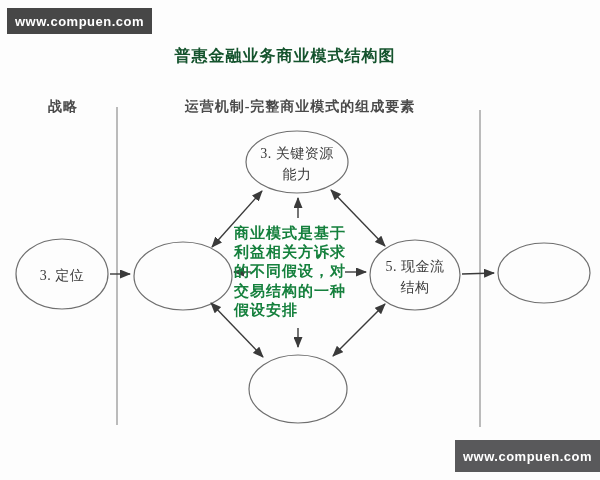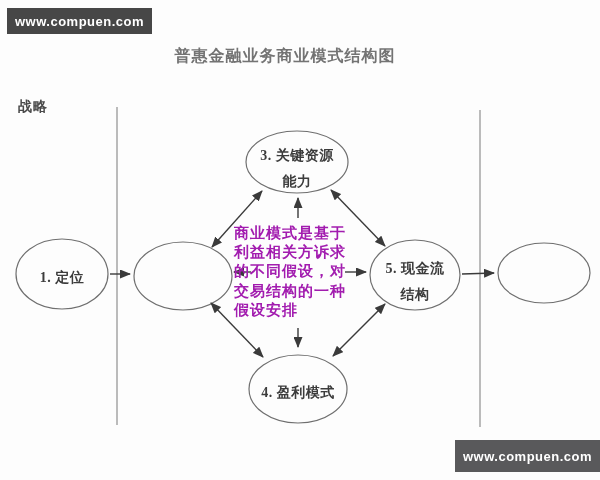--- a/index.html
+++ b/index.html
@@ -26,53 +26,53 @@
     justify-content: center;
   }
   #wm-top    { left: 7px;   top: 8px;   width: 145px; height: 26px; }
   #wm-bottom { left: 455px; top: 440px; width: 145px; height: 32px; background: #59595b; }
   #title {
     left: 150px; top: 46px; width: 270px;
     text-align: center;
     font-size: 16px;
     font-weight: bold;
     letter-spacing: 1px;
-    color: #737373;
+    color: #14532d;
   }
   .col-header {
     top: 98px;
-    text-align: left;
+    text-align: center;
     font-size: 14px;
     font-weight: bold;
     color: #4a4a4a;
     letter-spacing: 1px;
   }
   #hdr-left   { left: 18px;  width: 90px; }
   #hdr-center { left: 150px; width: 300px; }
   #hdr-right  { left: 490px; width: 80px; }
   .node-label {
     text-align: center;
     font-size: 14px;
-    font-weight: bold;
+    font-weight: normal;
     color: #3c3c3c;
-    line-height: 26px;
+    line-height: 21px;
     white-space: pre-line;
     letter-spacing: 0.5px;
   }
   #lbl-1 { left: 12px;  top: 265px; width: 100px; }
   #lbl-2 { left: 133px; top: 267px; width: 100px; }
   #lbl-3 { left: 247px; top: 143px; width: 100px; }
   #lbl-4 { left: 248px; top: 380px; width: 100px; }
   #lbl-5 { left: 365px; top: 256px; width: 100px; }
   #lbl-6 { left: 494px; top: 264px; width: 100px; }
   #center-note {
     left: 234px; top: 224px; width: 134px;
     font-size: 15px;
     font-weight: bold;
-    color: #a21caf;
+    color: #15803d;
     line-height: 19.2px;
     white-space: pre-line;
     letter-spacing: 1px;
     text-align: left;
   }
   #diagram-svg { left: 0; top: 0; }
   .edge   { stroke: #3a3a3a; stroke-width: 1.4; }
   .shape  { fill: none; stroke: #6f6f6f; stroke-width: 1.2; }
   .divider{ stroke: #8f8f8f; stroke-width: 1.2; }
 </style>
@@ -80,20 +80,21 @@
 <body>
 
 <div id="page">
 
   <div id="wm-top" class="abs watermark">www.compuen.com</div>
   <div id="wm-bottom" class="abs watermark">www.compuen.com</div>
 
   <div id="title" class="abs">普惠金融业务商业模式结构图</div>
 
   <div id="hdr-left" class="abs col-header">战略</div>
+  <div id="hdr-center" class="abs col-header">运营机制-完整商业模式的组成要素</div>
 
   <svg id="diagram-svg" class="abs" width="600" height="480" viewBox="0 0 600 480">
     <defs>
       <marker id="ah" markerUnits="userSpaceOnUse" markerWidth="11" markerHeight="9" refX="10" refY="4.5" orient="auto-start-reverse">
         <path d="M0,0 L11,4.5 L0,9 z" fill="#3a3a3a"></path>
       </marker>
     </defs>
 
     <line class="divider" x1="117" y1="107" x2="117" y2="425"></line>
     <line class="divider" x1="480" y1="110" x2="480" y2="427"></line>
@@ -112,24 +113,23 @@
     <line class="edge" x1="331" y1="190" x2="385" y2="246" marker-start="url(#ah)" marker-end="url(#ah)"></line>
     <line class="edge" x1="211" y1="303" x2="263" y2="357" marker-start="url(#ah)" marker-end="url(#ah)"></line>
     <line class="edge" x1="333" y1="356" x2="385" y2="304" marker-start="url(#ah)" marker-end="url(#ah)"></line>
 
     <line class="edge" x1="298" y1="218" x2="298" y2="198" marker-end="url(#ah)"></line>
     <line class="edge" x1="298" y1="328" x2="298" y2="347" marker-end="url(#ah)"></line>
     <line class="edge" x1="251" y1="272" x2="234" y2="272" marker-end="url(#ah)"></line>
     <line class="edge" x1="345" y1="272" x2="366" y2="272" marker-end="url(#ah)"></line>
   </svg>
 
-  <div id="lbl-1" class="abs node-label">1. 定位</div>
+  <div id="lbl-1" class="abs node-label">3. 定位</div>
   <div id="lbl-3" class="abs node-label">3. 关键资源
 能力</div>
-  <div id="lbl-4" class="abs node-label">4. 盈利模式</div>
   <div id="lbl-5" class="abs node-label">5. 现金流
 结构</div>
 
   <div id="center-note" class="abs">商业模式是基于
 利益相关方诉求
 的不同假设，对
 交易结构的一种
 假设安排</div>
 
 </div>

